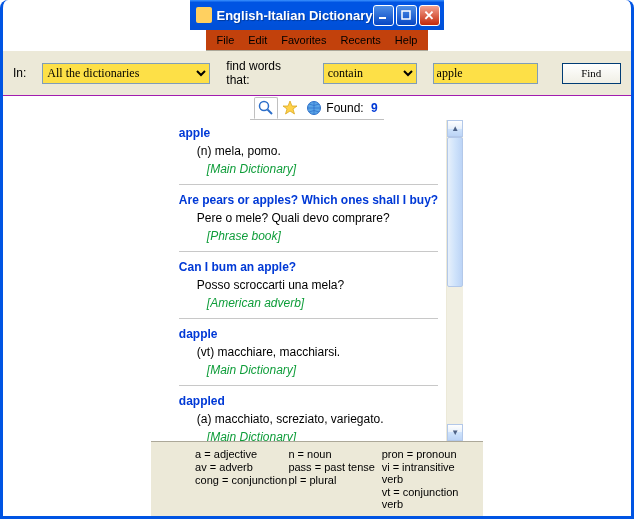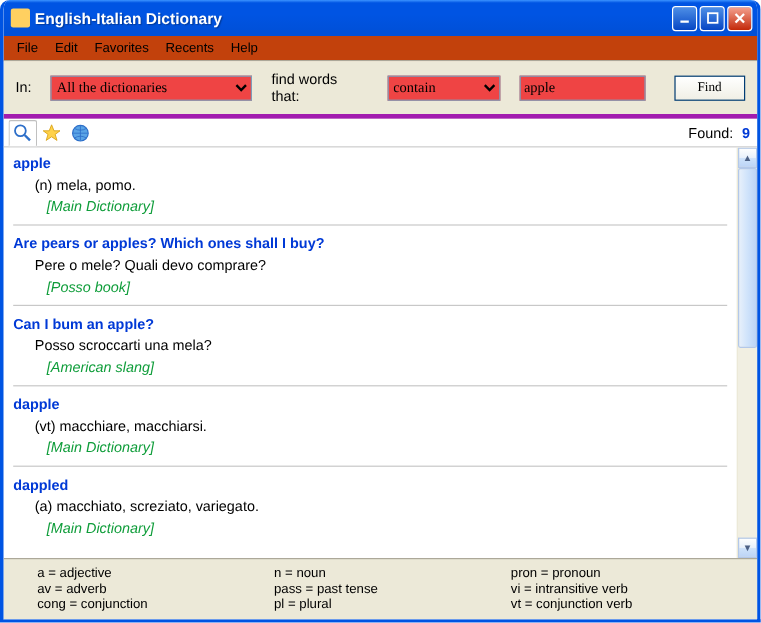--- a/index.html
+++ b/index.html
@@ -15,20 +15,21 @@
 }
 .window {
   width: 634px;
   height: 519px;
   border: 3px solid #0054e3;
   border-top: none;
   border-radius: 8px 8px 0 0;
   overflow: hidden;
   display: flex;
   flex-direction: column;
+  align-items: center;
 }
 .titlebar {
   height: 30px;
   background: linear-gradient(to bottom, #3c93ff 0%, #0054e3 8%, #0054e3 40%, #0050d8 88%, #0050d8 100%);
   display: flex;
   align-items: center;
   padding: 0 4px 0 6px;
   color: white;
   font-weight: bold;
   font-size: 13px;
@@ -64,28 +65,28 @@
   border-bottom: 1px solid #aca899;
   font-size: 11px;
 }
 .menu-item { padding: 2px 7px; cursor: default; }
 .searchbar {
   background: #ece9d8;
   padding: 8px 10px;
   display: flex;
   align-items: center;
   gap: 16px;
-  border-bottom: 4px solid #a21caf;
+  border-bottom: 1px solid #a21caf;
   font-size: 12px;
 }
 .searchbar select, .searchbar input[type=text] {
   font-family: Tahoma;
   font-size: 12px;
   border: 1px solid #7f9db9;
-  background: #ef4444;
+  background: #fde047;
   height: 21px;
 }
 .dict-select { width: 170px; }
 .mode-select { width: 95px; }
 .query-input { width: 105px; padding: 0 3px; }
 .find-btn {
   border: 1px solid #003c74;
   background: linear-gradient(to bottom, #fff, #f0efe5);
   height: 21px;
   width: 60px;
@@ -150,21 +151,21 @@
   top: 17px;
   width: 100%;
   height: 150px;
   background: linear-gradient(to right,#e7f0fb,#cfe3fb 50%,#bcd4f6);
   border: 1px solid #b3c8e9;
   border-radius: 2px;
 }
 .footer {
   background: #ece9d8;
   border-top: 1px solid #aca899;
-  padding: 6px 8px 6px 28px;
+  padding: 6px 8px 6px 44px;
   font-size: 11px;
   display: flex;
 }
 .footer-col { flex: 1; display: flex; flex-direction: column; gap: 1px; }
 .magnifier-svg, .star-svg, .globe-svg { width: 16px; height: 16px; }
 </style>
 </head>
 <body>
 
 <div class="window">
@@ -234,26 +235,26 @@
   <div class="content-area">
     <div class="results">
       <div class="entry">
         <div class="entry-title">apple</div>
         <div class="entry-def">(n) mela, pomo.</div>
         <div class="entry-src">[Main Dictionary]</div>
       </div>
       <div class="entry">
         <div class="entry-title">Are pears or apples? Which ones shall I buy?</div>
         <div class="entry-def">Pere o mele? Quali devo comprare?</div>
-        <div class="entry-src">[Posso book]</div>
+        <div class="entry-src">[Phrase book]</div>
       </div>
       <div class="entry">
         <div class="entry-title">Can I bum an apple?</div>
         <div class="entry-def">Posso scroccarti una mela?</div>
-        <div class="entry-src">[American slang]</div>
+        <div class="entry-src">[American adverb]</div>
       </div>
       <div class="entry">
         <div class="entry-title">dapple</div>
         <div class="entry-def">(vt) macchiare, macchiarsi.</div>
         <div class="entry-src">[Main Dictionary]</div>
       </div>
       <div class="entry" style="border-bottom:none">
         <div class="entry-title">dappled</div>
         <div class="entry-def">(a) macchiato, screziato, variegato.</div>
         <div class="entry-src">[Main Dictionary]</div>

